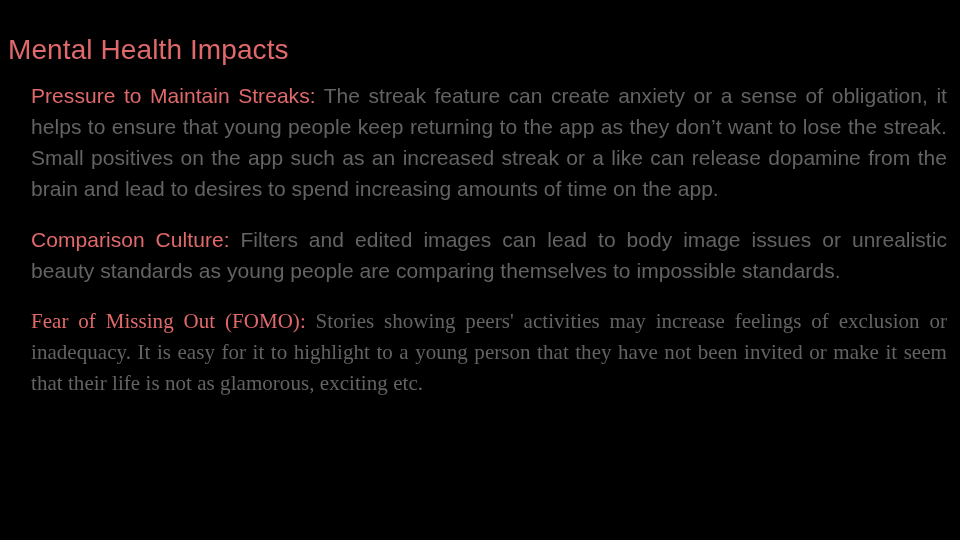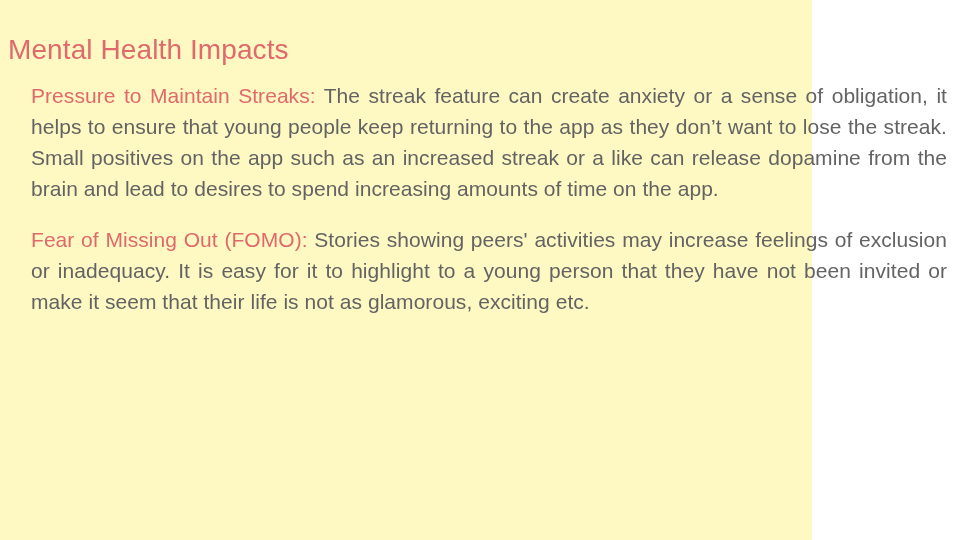--- a/index.html
+++ b/index.html
@@ -8,23 +8,23 @@
   }
   body {
     width: 960px;
     height: 540px;
     background: #ffffff;
     font-family: "Liberation Sans", sans-serif;
     overflow: hidden;
   }
   .slide {
     position: relative;
-    width: 812px;
+    width: 960px;
     height: 540px;
-    background: #fef9c3;
+    background: #000000;
     box-sizing: border-box;
   }
   .slide-title {
     position: absolute;
     left: 8px;
     top: 12px;
     width: 930px;
     font-size: 28px;
     line-height: 38px;
     color: #e0696b;
@@ -42,37 +42,39 @@
     margin: 0 0 20px 0;
     font-size: 21px;
     line-height: 31px;
     color: #636363;
     text-align: justify;
     text-justify: inter-word;
     letter-spacing: 0.05px;
   }
   .para:last-child {
     margin-bottom: 8px;
+    font-family: Liberation Serif, serif;
   }
   .para-lead {
     color: #e0696b;
   }
   .para-rest {
     color: #636363;
   }
 </style>
 </head>
 <body>
 
 <div class="slide">
 
   <h1 class="slide-title">Mental Health Impacts</h1>
 
   <div class="body-block">
 
     <p class="para"><span class="para-lead">Pressure to Maintain Streaks:</span><span class="para-rest"> The streak feature can create anxiety or a sense of obligation, it helps to ensure that young people keep returning to the app as they don’t want to lose the streak. Small positives on the app such as an increased streak or a like can release dopamine from the brain and lead to desires to spend increasing amounts of time on the app.</span></p>
 
+    <p class="para"><span class="para-lead">Comparison Culture:</span><span class="para-rest"> Filters and edited images can lead to body image issues or unrealistic beauty standards as young people are comparing themselves to impossible standards.</span></p>
 
     <p class="para"><span class="para-lead">Fear of Missing Out (FOMO):</span><span class="para-rest"> Stories showing peers' activities may increase feelings of exclusion or inadequacy.  It is easy for it to highlight to a young person that they have not been invited or make it seem that their life is not as glamorous, exciting etc.</span></p>
 
   </div>
 
 </div>
 
 </body></html>

